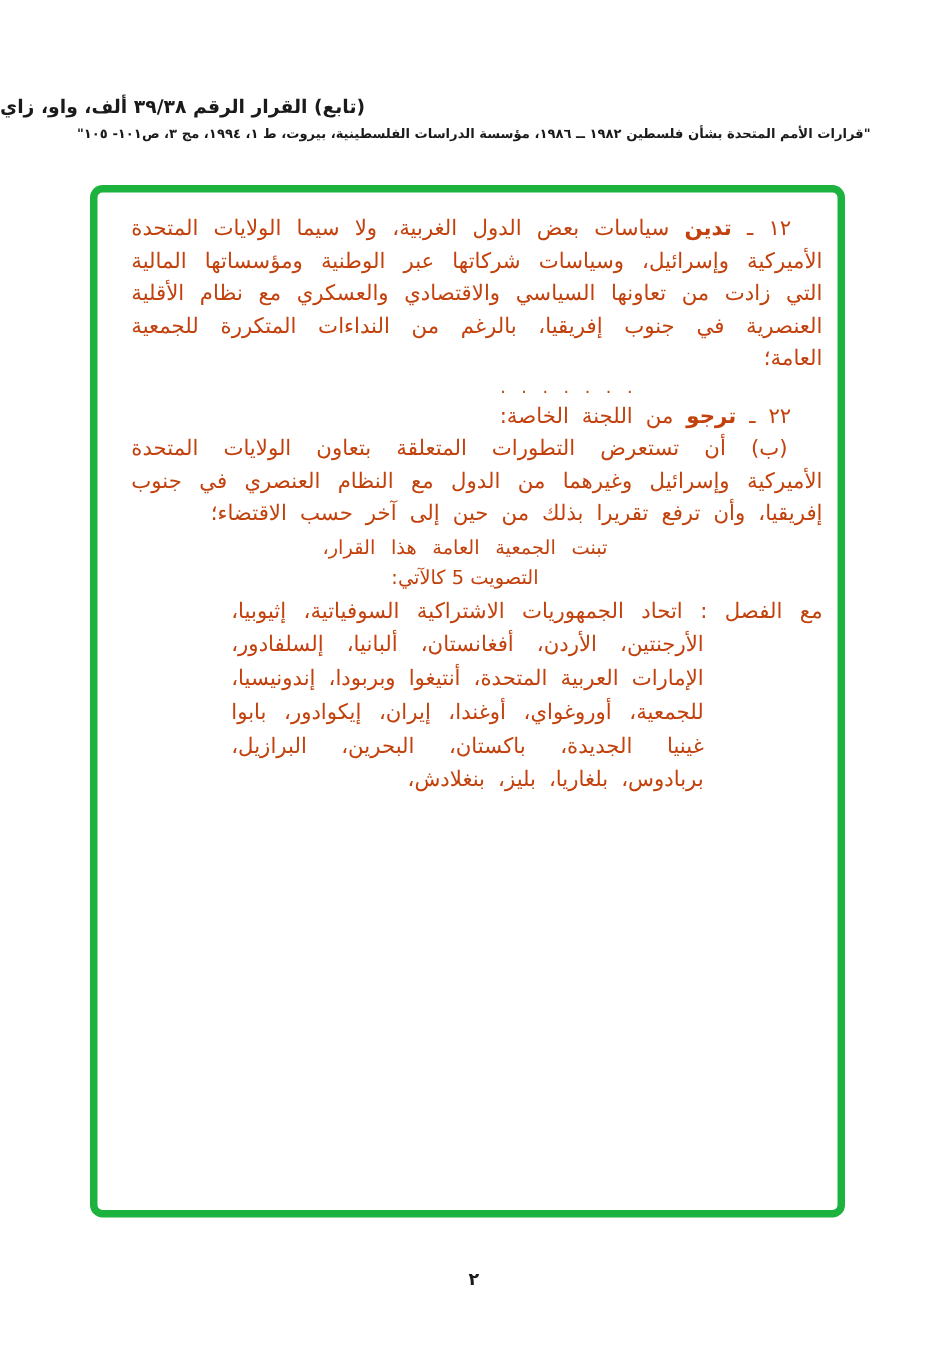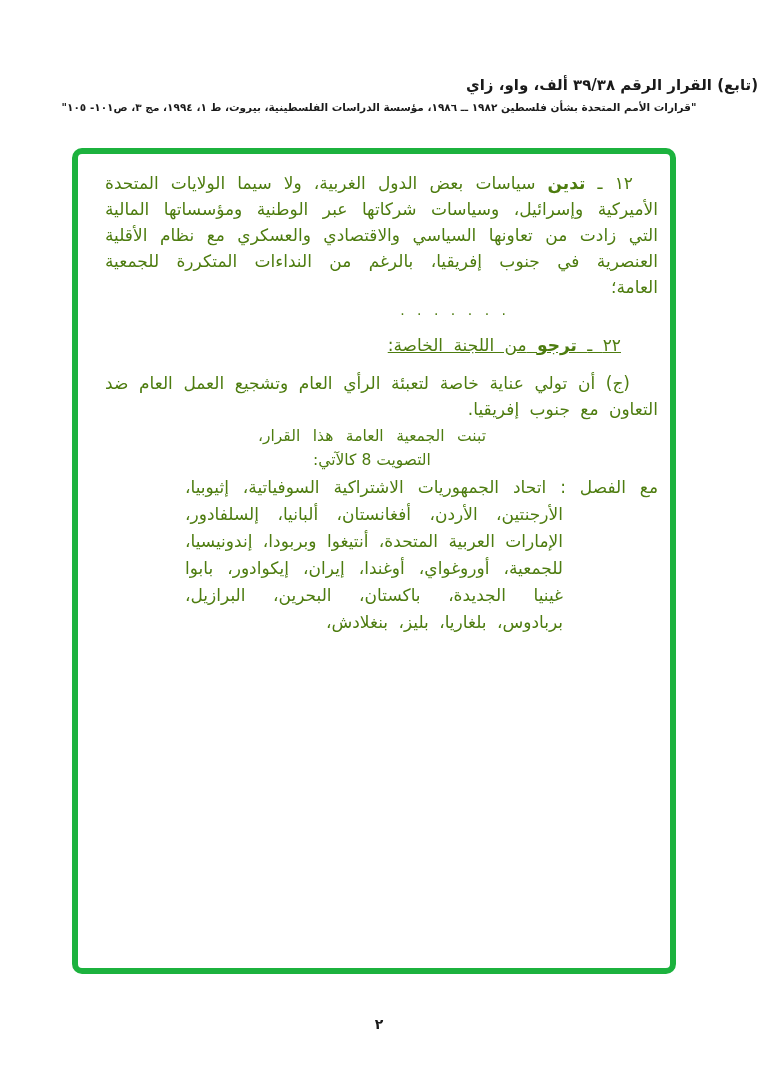--- a/index.html
+++ b/index.html
@@ -5,21 +5,21 @@
   html, body { margin: 0; padding: 0; }
   body {
     width: 758px; height: 1078px;
     position: relative;
     background: #ffffff;
     font-family: "DejaVu Sans", sans-serif;
     color: #1a1a1a;
   }
   .title {
     position: absolute; top: 76px; left: 0; right: 0;
-    direction: rtl; text-align: right;
+    direction: rtl; text-align: left;
     font-size: 15px; font-weight: bold; letter-spacing: 0.2px;
   }
   .subtitle {
     position: absolute; top: 101px; left: 0; right: 0;
     direction: rtl; text-align: center;
     font-size: 10.5px; font-weight: bold;
   }
   .frame {
     position: absolute; left: 72px; top: 148px;
     width: 604px; height: 826px;
@@ -31,21 +31,21 @@
     direction: rtl; text-align: justify;
     font-size: 17px; line-height: 26px; word-spacing: 5px;
   }
   .para { margin: 0; text-indent: 25px; }
   .kw { font-weight: bold; }
   .dots-line {
     height: 20px; line-height: 20px;
     text-align: right; margin-right: 148px;
     letter-spacing: 4px; word-spacing: 0; font-size: 14px;
   }
-  .clause-head { margin: 12px; text-indent: 25px; text-decoration: underline; }
+  .clause-head { margin: 0; text-indent: 25px; }
   .subitem { margin: 0; text-indent: 28px; }
   .vote-block {
     width: 228px; margin: 2px 172px 2px 0;
     font-size: 15.5px; line-height: 24px; word-spacing: normal;
   }
   .vote-line { text-align: justify; text-align-last: justify; }
   .vote-line.last { text-align-last: center; }
   .countries-block {
     margin: 0 0 0 80px; padding-right: 95px; text-indent: -95px;
     line-height: 27px;
@@ -57,34 +57,34 @@
 </style>
 </head>
 <body>
 
 <div class="title">(تابع) القرار الرقم ٣٩/٣٨ ألف، واو، زاي</div>
 
 <div class="subtitle">"قرارات الأمم المتحدة بشأن فلسطين ١٩٨٢ ــ ١٩٨٦، مؤسسة الدراسات الفلسطينية، بيروت، ط ١، ١٩٩٤، مج ٣، ص١٠١- ١٠٥"</div>
 
 <div class="frame" style="border-color: rgb(28, 178, 62);"></div>
 
-<div class="content" style="color: #4d7c0f;">
+<div class="content" style="color: #c2410c;">
 
   <p class="para"><span>١٢ ـ</span> <span class="kw">تدين</span> <span>سياسات بعض الدول الغربية، ولا سيما الولايات المتحدة الأميركية وإسرائيل، وسياسات شركاتها عبر الوطنية ومؤسساتها المالية التي زادت من تعاونها السياسي والاقتصادي والعسكري مع نظام الأقلية العنصرية في جنوب إفريقيا، بالرغم من النداءات المتكررة للجمعية العامة؛</span></p>
 
   <div class="dots-line">. . . . . . .</div>
 
   <p class="clause-head"><span>٢٢ ـ</span> <span class="kw">ترجو</span> <span>من اللجنة الخاصة:</span></p>
 
 
+  <p class="subitem"><span>(ب)</span> <span>أن تستعرض التطورات المتعلقة بتعاون الولايات المتحدة الأميركية وإسرائيل وغيرهما من الدول مع النظام العنصري في جنوب إفريقيا، وأن ترفع تقريرا بذلك من حين إلى آخر حسب الاقتضاء؛</span></p>
 
-  <p class="subitem"><span>(ج)</span> <span>أن تولي عناية خاصة لتعبئة الرأي العام وتشجيع العمل العام ضد التعاون مع جنوب إفريقيا.</span></p>
 
   <div class="vote-block">
     <div class="vote-line">تبنت الجمعية العامة هذا القرار،</div>
-    <div class="vote-line last">التصويت 8 كالآتي:</div>
+    <div class="vote-line last">التصويت 5 كالآتي:</div>
   </div>
 
   <p class="countries-block"><span>مع الفصل</span> <span>:</span> <span>اتحاد الجمهوريات الاشتراكية السوفياتية، إثيوبيا، الأرجنتين، الأردن، أفغانستان، ألبانيا، إلسلفادور، الإمارات العربية المتحدة، أنتيغوا وبربودا، إندونيسيا، للجمعية، أوروغواي، أوغندا، إيران، إيكوادور، بابوا غينيا الجديدة، باكستان، البحرين، البرازيل، بربادوس، بلغاريا، بليز، بنغلادش،</span></p>
 
 </div>
 
 <div class="page-num">٢</div>
 
 </body></html>

